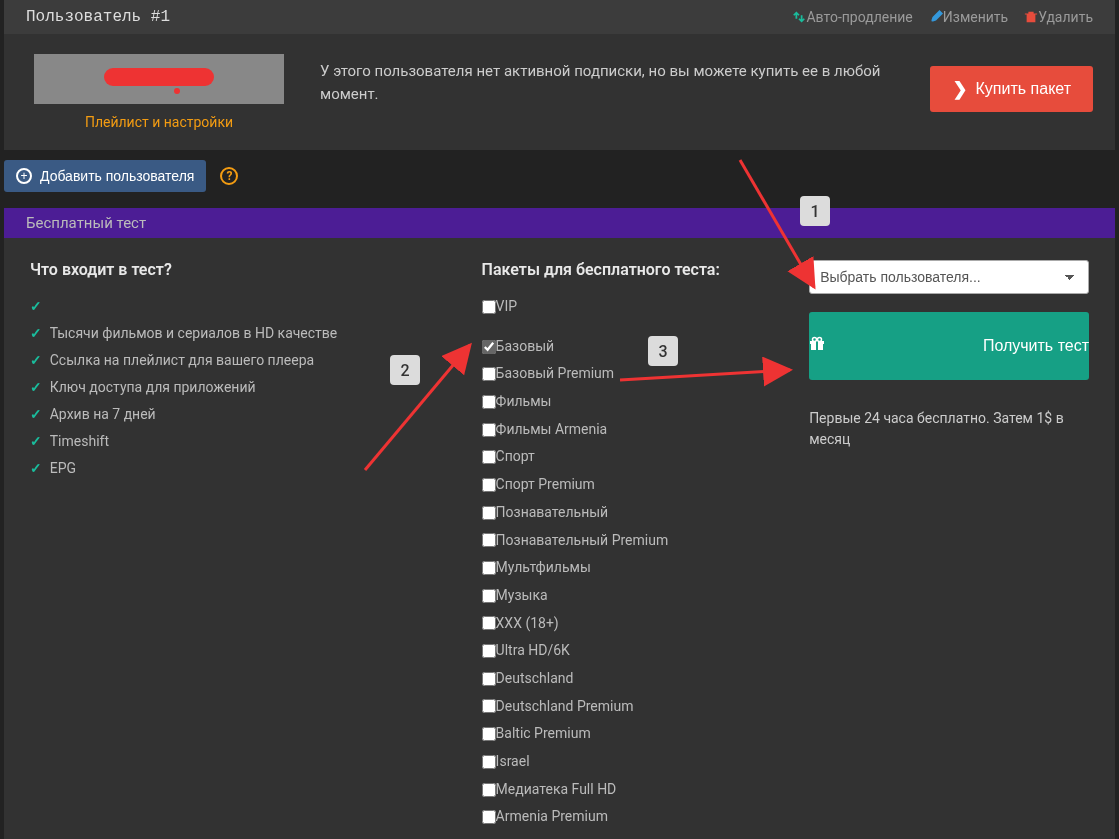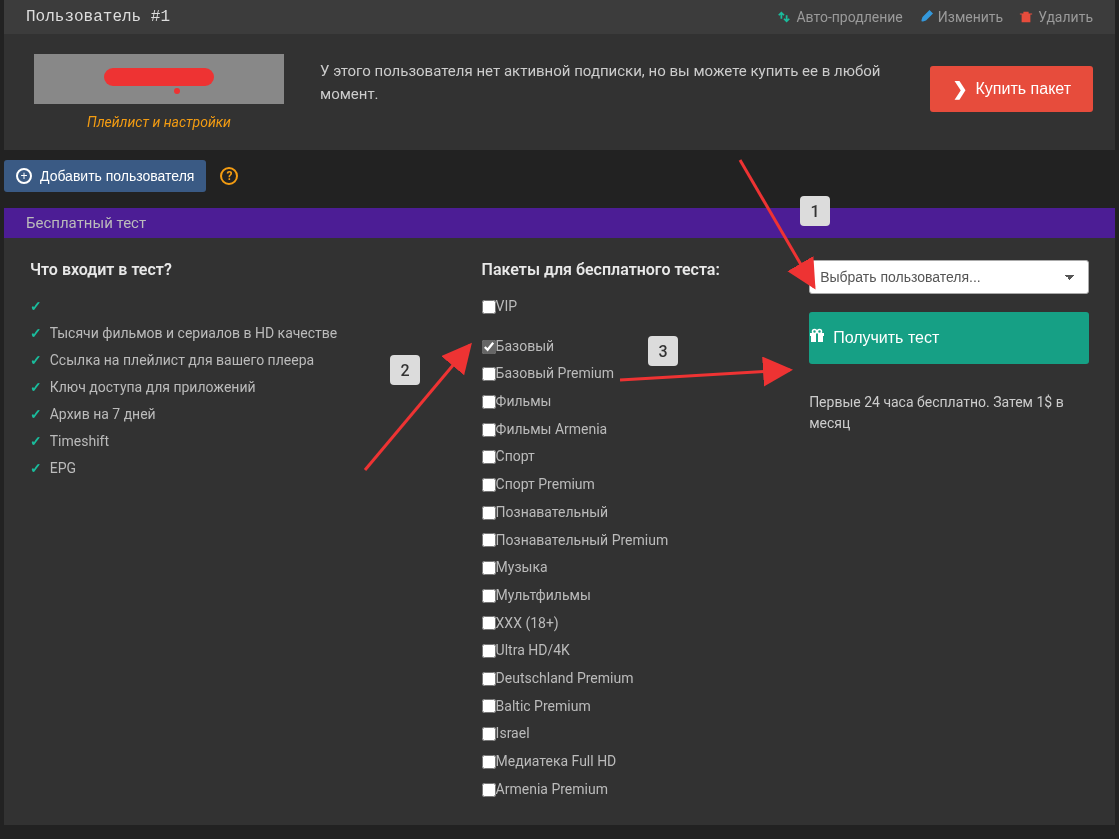--- a/index.html
+++ b/index.html
@@ -29,21 +29,20 @@
     font-size: 16px;
     flex: 1;
     font-family: Liberation Mono, monospace;
   }
   .header-links { display: flex; gap: 16px; align-items: center; }
   .header-link {
     color: #9a9a9a;
     font-size: 14px;
     display: flex;
     align-items: center;
-    gap: 5px;
     cursor: pointer;
   }
   .ic { width: 14px; height: 14px; display: inline-block; }
   .ic-refresh { color: #1abc9c; }
   .ic-pencil { color: #3498db; }
   .ic-trash { color: #e74c3c; }
   .user-body {
     display: flex;
     padding: 20px 22px 20px 30px;
     gap: 36px;
@@ -67,21 +66,20 @@
   .red-dot {
     position: absolute;
     left: 140px; top: 34px;
     width: 6px; height: 6px;
     background: #e33;
     border-radius: 3px;
   }
   .playlist-link {
     color: #f39c12;
     font-size: 14px;
-    font-style: italic;
   }
   .user-mid {
     flex: 1;
     color: #ccc;
     font-size: 15px;
     line-height: 1.5;
     padding-top: 6px;
   }
   .user-right { padding-top: 12px; }
   .btn {
@@ -90,21 +88,21 @@
     color: #fff;
     font-size: 16px;
     padding: 12px 22px;
     cursor: pointer;
     display: inline-flex;
     align-items: center;
     gap: 8px;
   }
   .btn-orange { background: #e74c3c; }
   .btn-blue-sm { background: #3a5a84; font-size: 14px; padding: 8px 12px; }
-  .btn-green { background: #16a085; width: 100%; justify-content: flex-start; font-size: 16px; padding: 16px 0; }
+  .btn-green { background: #16a085; width: 100%; justify-content: space-between; font-size: 16px; padding: 24px 0; }
   .chev { font-size: 18px; font-weight: bold; }
   .add-row {
     display: flex;
     align-items: center;
     gap: 14px;
     padding: 0 0 12px 4px;
     margin: 4px 0;
   }
   .add-row .q {
     width: 18px; height: 18px;
@@ -339,33 +337,37 @@
           <li>
             <input type="checkbox" style="">
             <span>Познавательный</span>
           </li>
           <li>
             <input type="checkbox" style="">
             <span>Познавательный Premium</span>
           </li>
           <li>
             <input type="checkbox" style="">
+            <span>Мультфильмы</span>
+          </li>
+          <li>
+            <input type="checkbox" style="">
             <span>Музыка</span>
           </li>
           <li>
             <input type="checkbox" style="">
-            <span>Мультфильмы</span>
-          </li>
-          <li>
-            <input type="checkbox" style="">
             <span>XXX (18+)</span>
           </li>
           <li>
             <input type="checkbox" style="">
-            <span>Ultra HD/4K</span>
+            <span>Ultra HD/6K</span>
+          </li>
+          <li>
+            <input type="checkbox" style="">
+            <span>Deutschland</span>
           </li>
           <li>
             <input type="checkbox" style="">
             <span>Deutschland Premium</span>
           </li>
           <li>
             <input type="checkbox" style="">
             <span>Baltic Premium</span>
           </li>
           <li>

